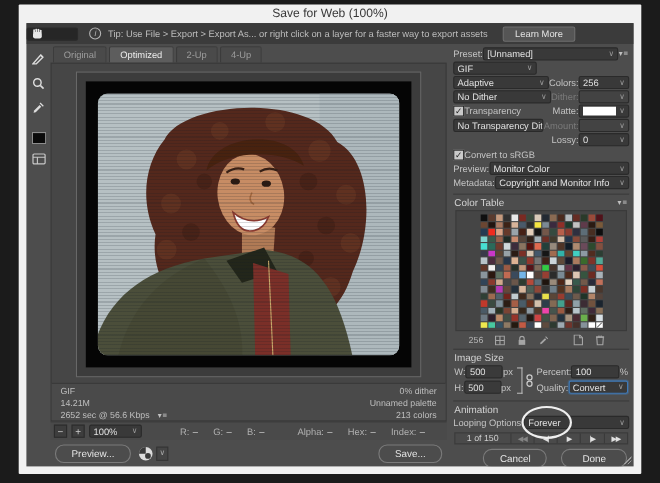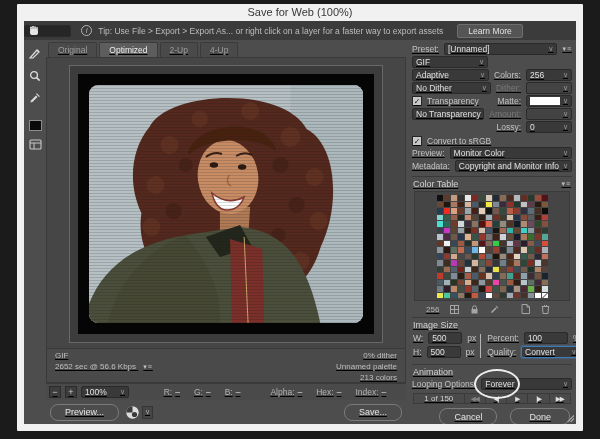--- a/index.html
+++ b/index.html
@@ -13,21 +13,21 @@
   
   .tipbar { height:19px; background:#3b3b3b; display:flex; align-items:center; gap:6px; padding-right:8px; }
   .toolbtn { width:17px; height:17px; display:flex; align-items:center; justify-content:center; }
   .toolbtn.sel { background:#262626; }
   .infoicon { width:11px; height:11px; border:1px solid #b3b3b3; border-radius:50%; color:#b3b3b3;
     font-size:8px; display:flex; align-items:center; justify-content:center; margin-left:4px; font-style:italic; }
   .tiptext { font-size:8.5px; color:#bdbdbd; white-space:nowrap; }
   .learnmore { height:14px; background:#555; border:1px solid #6e6e6e; border-radius:2px; color:#e3e3e3;
     font-size:8.5px; display:flex; align-items:center; padding:0 10px; margin-left:8px; }
 
-  .mainrow { display:flex; height:calc(100% - 19px);text-decoration:underline; }
+  .mainrow { display:flex; height:calc(100% - 19px); }
 
   
   .rail { width:22px; display:flex; flex-direction:column; align-items:center; padding-top:5px; gap:5px; }
   .rail svg { display:block; }
   .swatch { width:13px; height:11px; background:#0a0a0a; border:1px solid #8d8d8d; margin-top:9px; }
 
   
   .centercol { flex:1; min-width:0; display:flex; flex-direction:column; }
   .tabs { display:flex; gap:2px; padding:2px 2px 0 2px; height:17px; }
   .tab { padding:0 9px; font-size:8.5px; color:#9d9d9d; background:#4a4a4a; border:1px solid #3b3b3b;
@@ -59,21 +59,21 @@
   
   .botrow { height:24px; display:flex; align-items:center; gap:6px; padding:0 4px; }
   .btn { background:#4c4c4c; border:1px solid #7b7b7b; border-radius:8px; color:#e4e4e4;
     font-size:9px; height:17px; display:flex; align-items:center; padding:0 14px; white-space:nowrap; }
   .browserbtn { display:flex; align-items:center; gap:2px; }
   .mini-chev { width:11px; height:13px; display:flex; align-items:center; justify-content:center;
     color:#a8a8a8; font-size:7px; background:#454545; border:1px solid #353535; }
 
   
   .rightpanel { width:168px; margin-left:2px; padding:3px 4px 4px 4px; display:flex; flex-direction:column; overflow:hidden; }
-  .row { display:flex; align-items:center; gap:5px; height:12px; margin-bottom:1px; }
+  .row { display:flex; align-items:center; gap:0; height:12px; margin-bottom:1px; }
   .lbl { font-size:8.5px; color:#c3c3c3; white-space:nowrap; }
   .lbl.dis { color:#7a7a7a; }
   .sel { display:flex; align-items:center; justify-content:space-between; background:#393939;
     border:1px solid #2a2a2a; height:12px; padding:0 3px; font-size:8.5px; color:#e0e0e0;
     border-radius:2px; flex:1; min-width:0; white-space:nowrap; overflow:hidden; }
   .sel .cv { color:#999; font-size:7px; margin-left:3px; flex:none; }
   .sel.dis { background:#434343; color:#777; }
   .sel.w76 { flex:0 0 76px; }
   .sel.w46 { flex:0 0 46px; }
   .sel.quality { border:1px solid #3f7ab8; box-shadow:0 0 0 1px rgba(63,122,184,.35); }
@@ -230,20 +230,21 @@
                     <line x1="154" y1="152" x2="158" y2="240" stroke="#c9a96a" stroke-width="1"></line>
                   </svg>
                   <div class="scan"></div>
                 </div>
               </div>
             </div>
           </div>
           <div class="statusbar">
             <div class="stats-l">
               <div>GIF</div>
+              <div>14.21M</div>
               <div>
                 <span>2652 sec @ 56.6 Kbps</span>
                 <span class="menu-ico">▾≡</span>
               </div>
             </div>
             <div class="stats-r">
               <div>0% dither</div>
               <div>Unnamed palette</div>
               <div>213 colors</div>
             </div>

